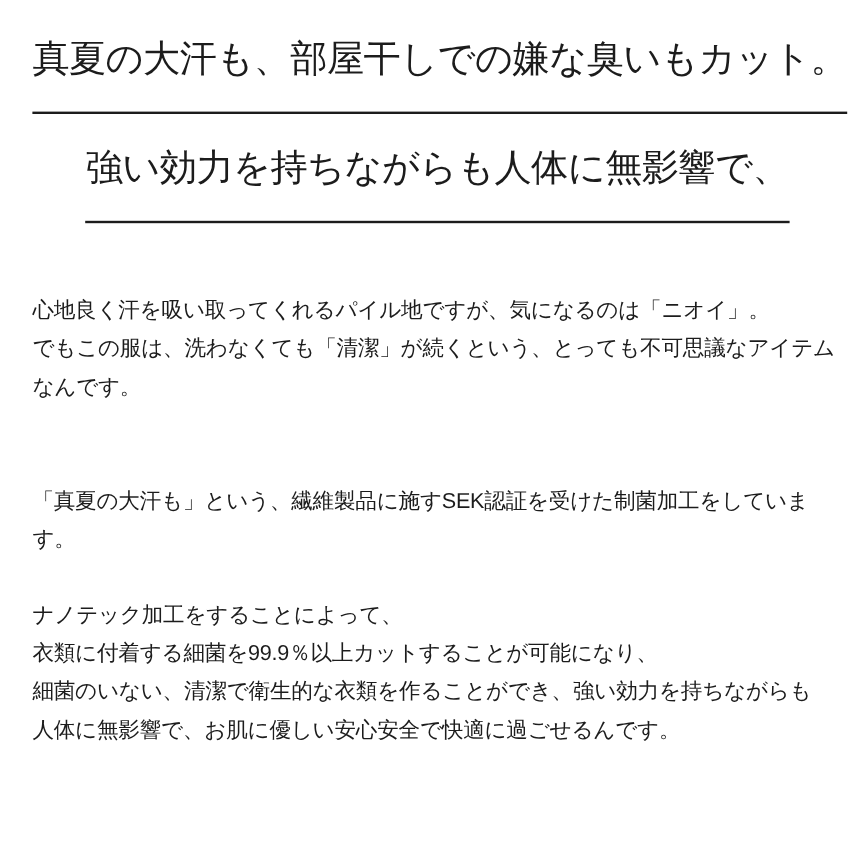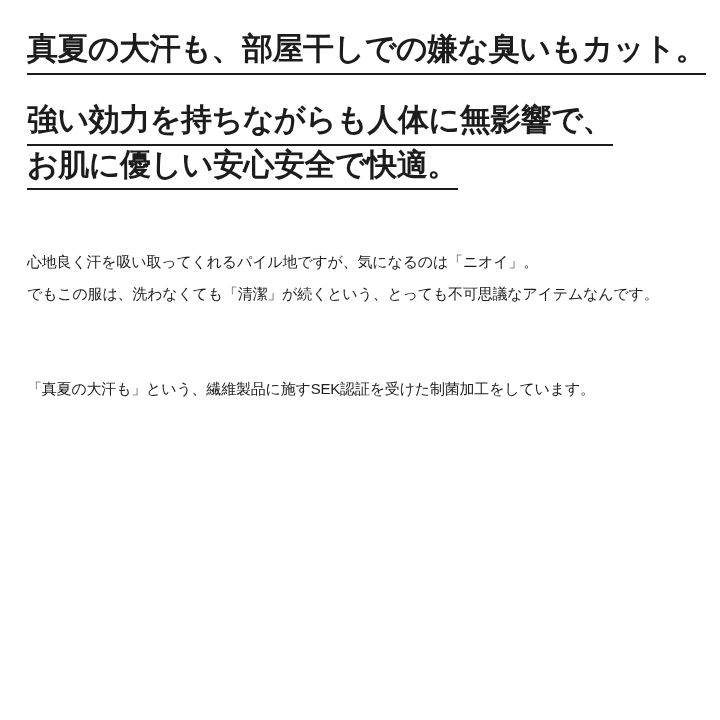--- a/index.html
+++ b/index.html
@@ -20,66 +20,69 @@
     width: 720px;
     height: 720px;
   }
   
   .hline {
     margin: 0;
   }
   .hline > span {
     display: inline-block;
     font-size: 31px;
-    font-weight: 700;
+    font-weight: 400;
     line-height: 1.25;
     letter-spacing: -0.5px;
     border-bottom: 2px solid #1c1c1c;
-    padding-bottom: 4px;
+    padding-bottom: 24px;
     white-space: nowrap;
   }
   .headline-1 { margin-bottom: 26px; }
-  .h2-line1   { margin-bottom: 0; }
+  .h2-line1   { margin-bottom: 25px; text-align: center; }
   
   .body-copy {
     margin-top: 56px;
   }
   .body-copy p {
     margin: 0 0 31px 0;
-    font-size: 15px;
+    font-size: 18px;
     line-height: 32px;
     letter-spacing: -0.2px;
     font-weight: 400;
   }
   .body-copy p:last-child { margin-bottom: 0; }
 </style>
 </head>
 <body>
 
 <div class="content">
 
   <div class="hline headline-1">
     <span>真夏の大汗も、部屋干しでの嫌な臭いもカット。</span>
   </div>
 
   <div class="hline h2-line1">
     <span>強い効力を持ちながらも人体に無影響で、</span>
   </div>
 
-  <div class="hline">
-    <span>お肌に優しい安心安全で快適。</span>
-  </div>
 
   <div class="body-copy">
 
     <p>
       <span>心地良く汗を吸い取ってくれるパイル地ですが、気になるのは「ニオイ」。</span><br>
       <span>でもこの服は、洗わなくても「清潔」が続くという、とっても不可思議なアイテムなんです。</span>
     </p>
 
     <p>
       <br>
       <span>「真夏の大汗も」という、繊維製品に施すSEK認証を受けた制菌加工をしています。</span>
     </p>
 
+    <p>
+      <span>ナノテック加工をすることによって、</span><br>
+      <span>衣類に付着する細菌を99.9％以上カットすることが可能になり、</span><br>
+      <span>細菌のいない、清潔で衛生的な衣類を作ることができ、強い効力を持ちながらも</span><br>
+      <span>人体に無影響で、お肌に優しい安心安全で快適に過ごせるんです。</span>
+    </p>
 
   </div>
 </div>
 
 </body></html>

